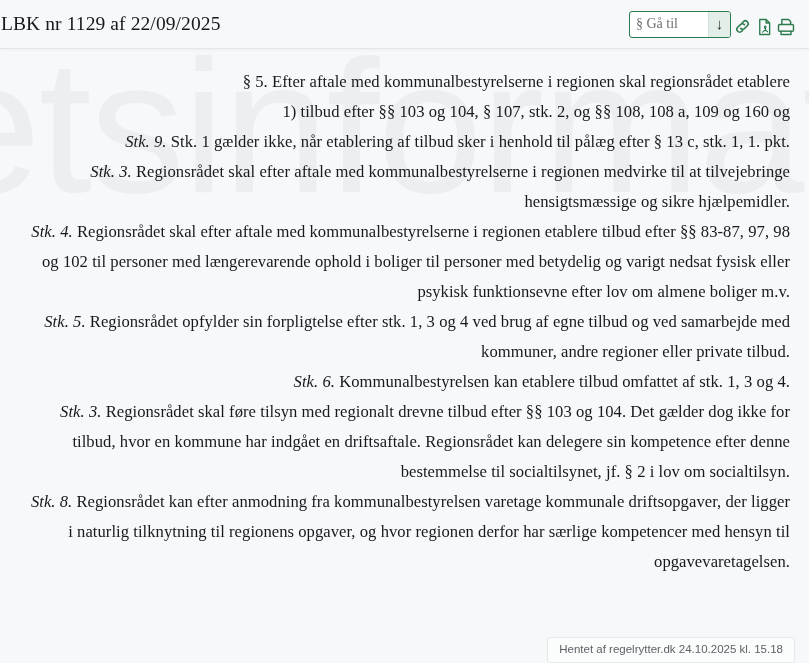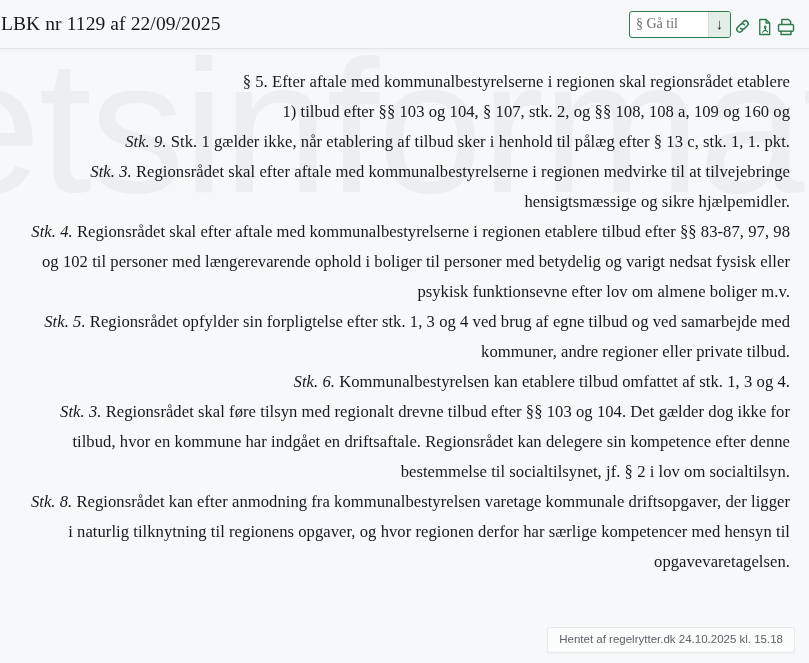--- a/index.html
+++ b/index.html
@@ -142,21 +142,21 @@
     text-indent: 0;
   }
   .para .lead {
     font-style: italic;
   }
 
   
   .footer-badge {
     position: absolute;
     right: 14px;
-    bottom: 10px;
+    bottom: 0;
     z-index: 6;
     background: #fbfcfc;
     border: 1px solid #e6e8ea;
     border-radius: 3px;
     padding: 6px 11px 7px;
     font-family: "Liberation Sans", sans-serif;
     font-size: 11.5px;
     line-height: 1;
     color: #5d6267;
     white-space: nowrap;

